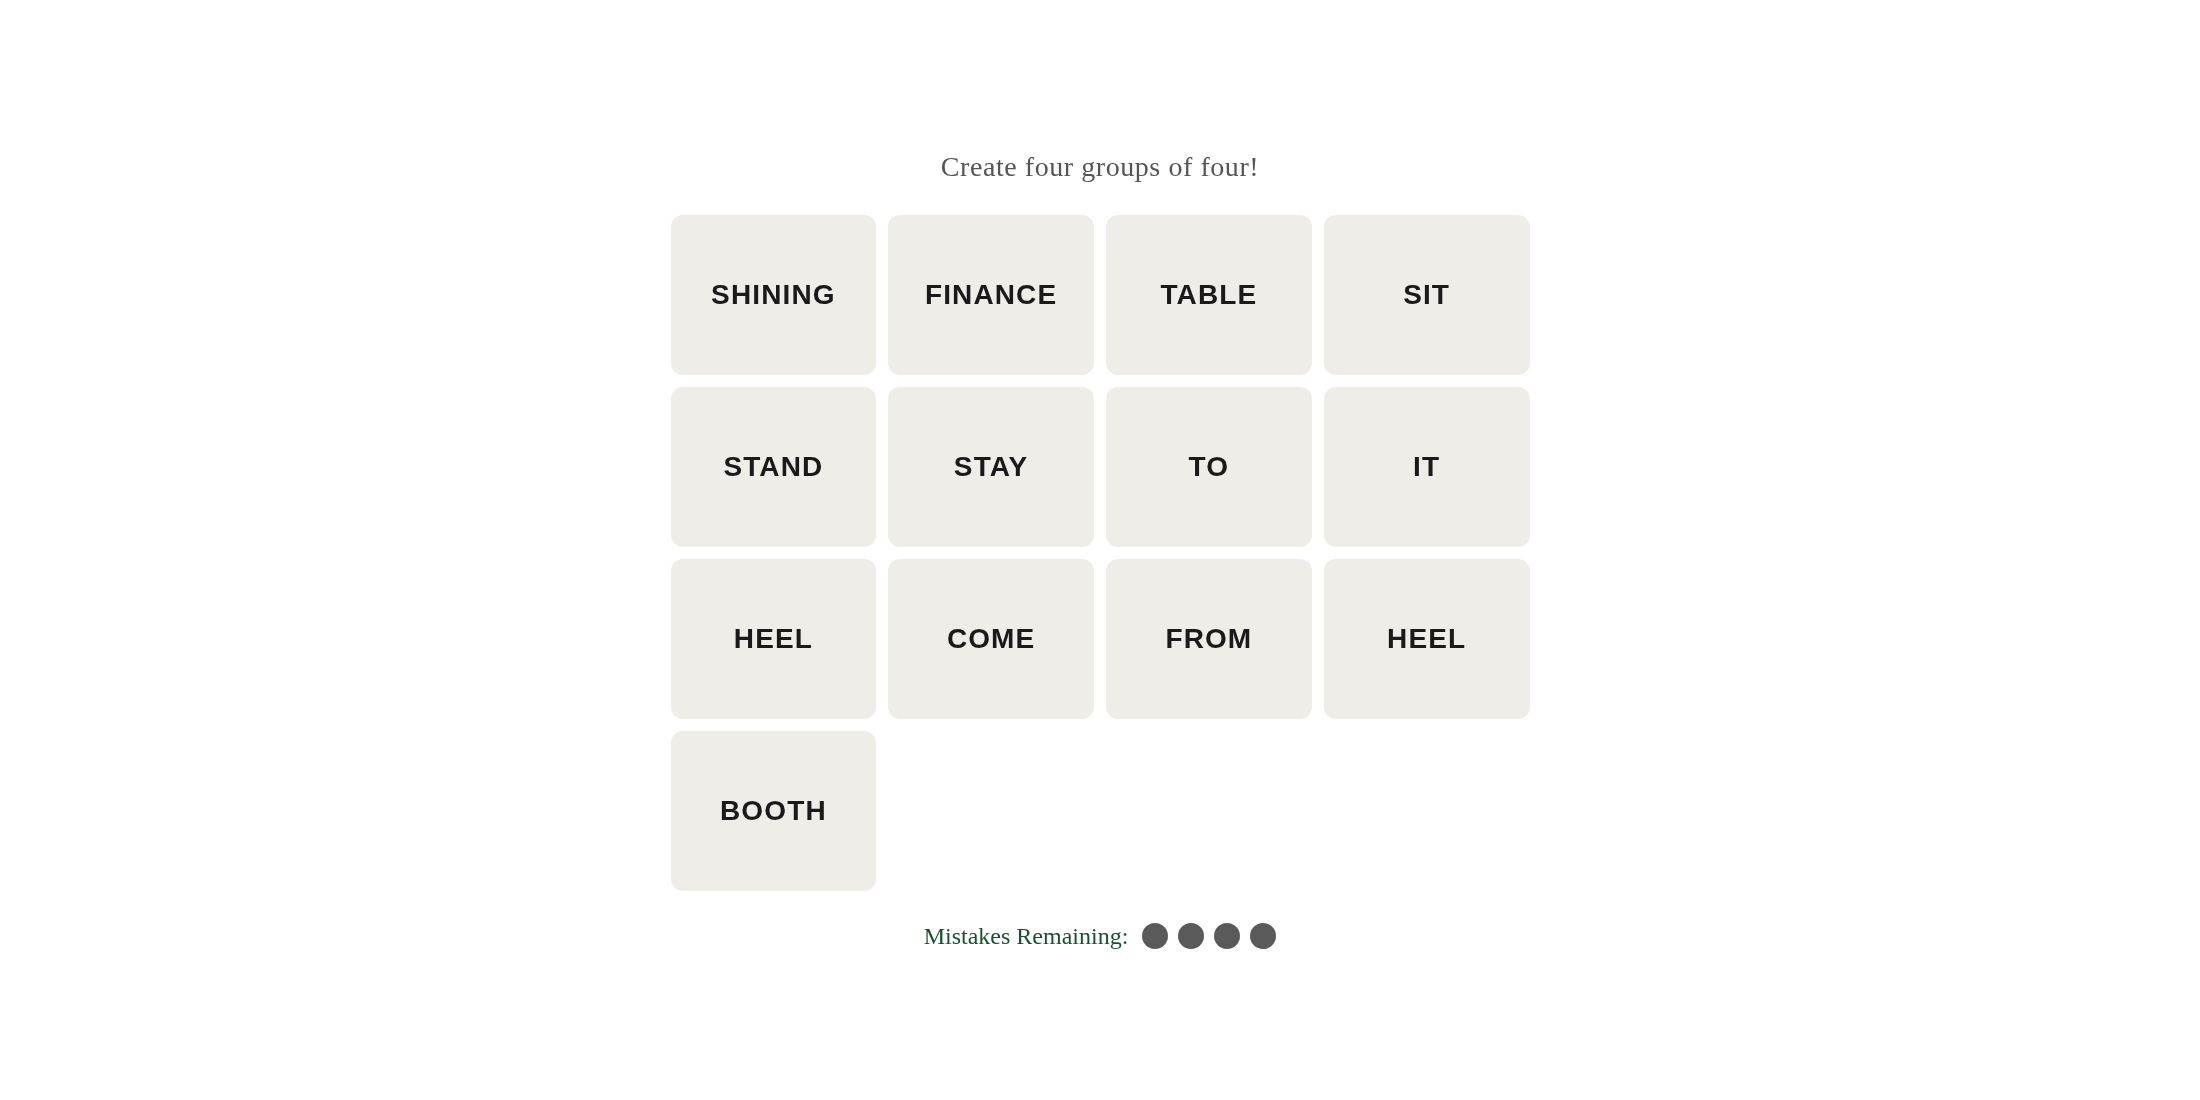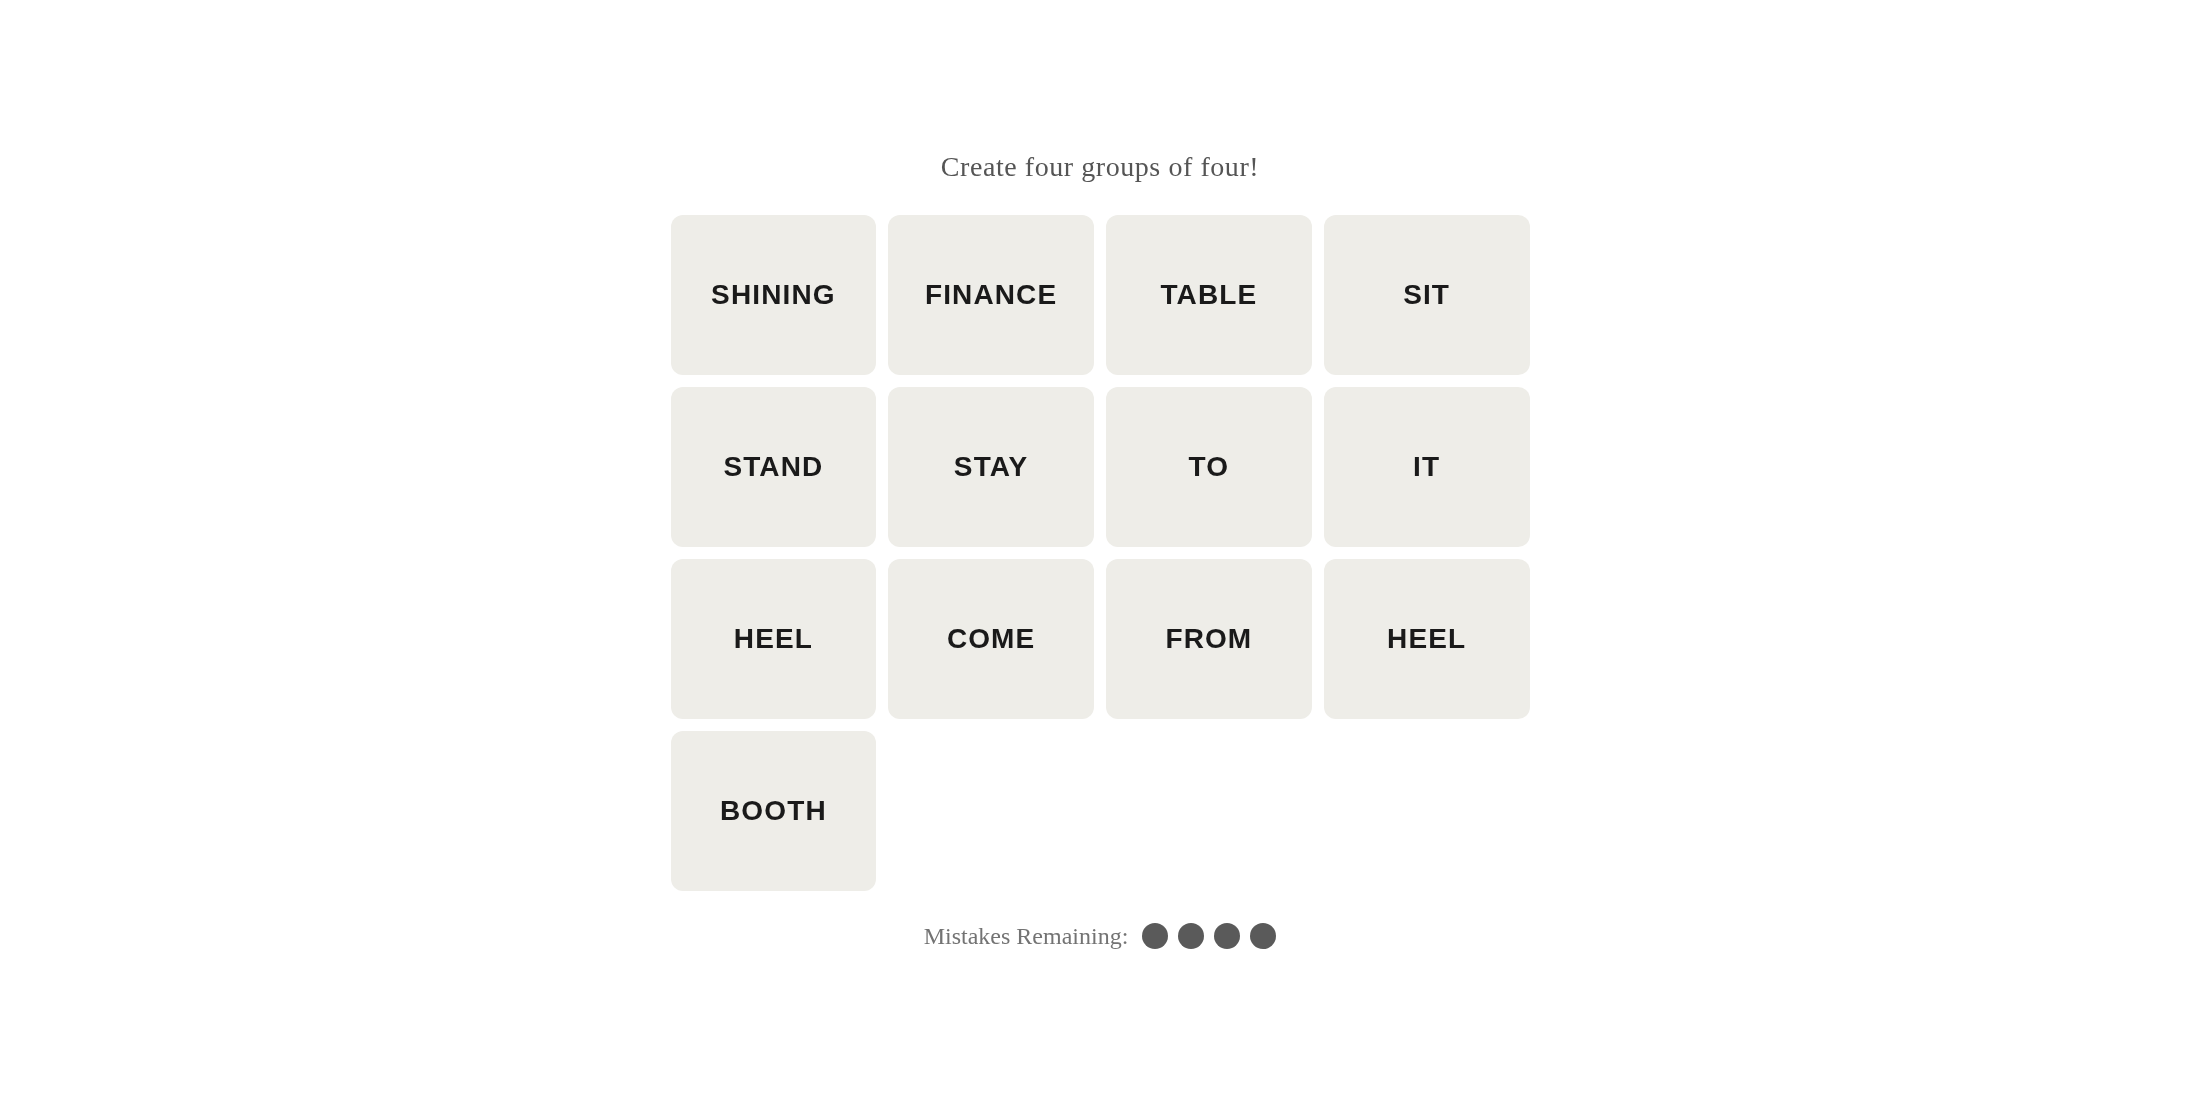--- a/index.html
+++ b/index.html
@@ -61,21 +61,21 @@
       color: #1a1a1a;
       letter-spacing: 0.04em;
       font-family: 'Arial', sans-serif;
     }
 
     .mistakes-row {
       display: flex;
       align-items: center;
       gap: 14px;
       font-size: 24px;
-      color: #737373;
+      color: #14532d;
       font-family: 'Georgia', serif;
     }
 
     .dots-container {
       display: flex;
       gap: 10px;
       align-items: center;
     }
 
     .dot {

